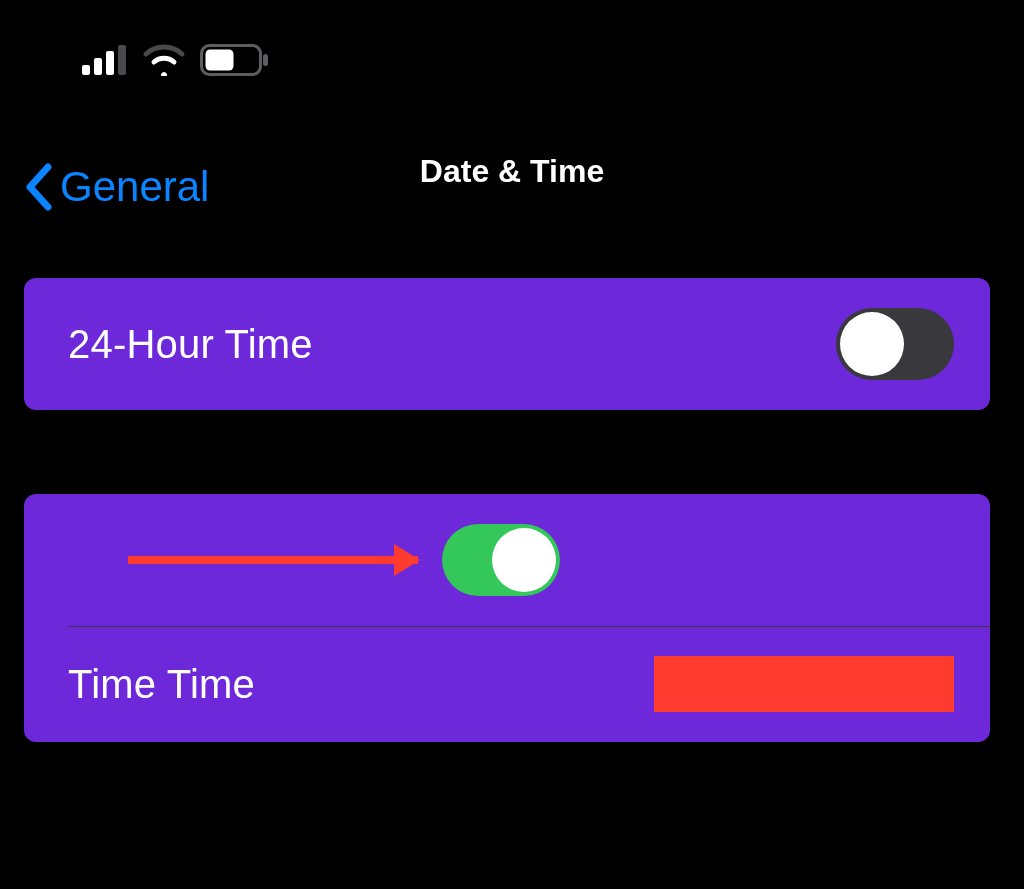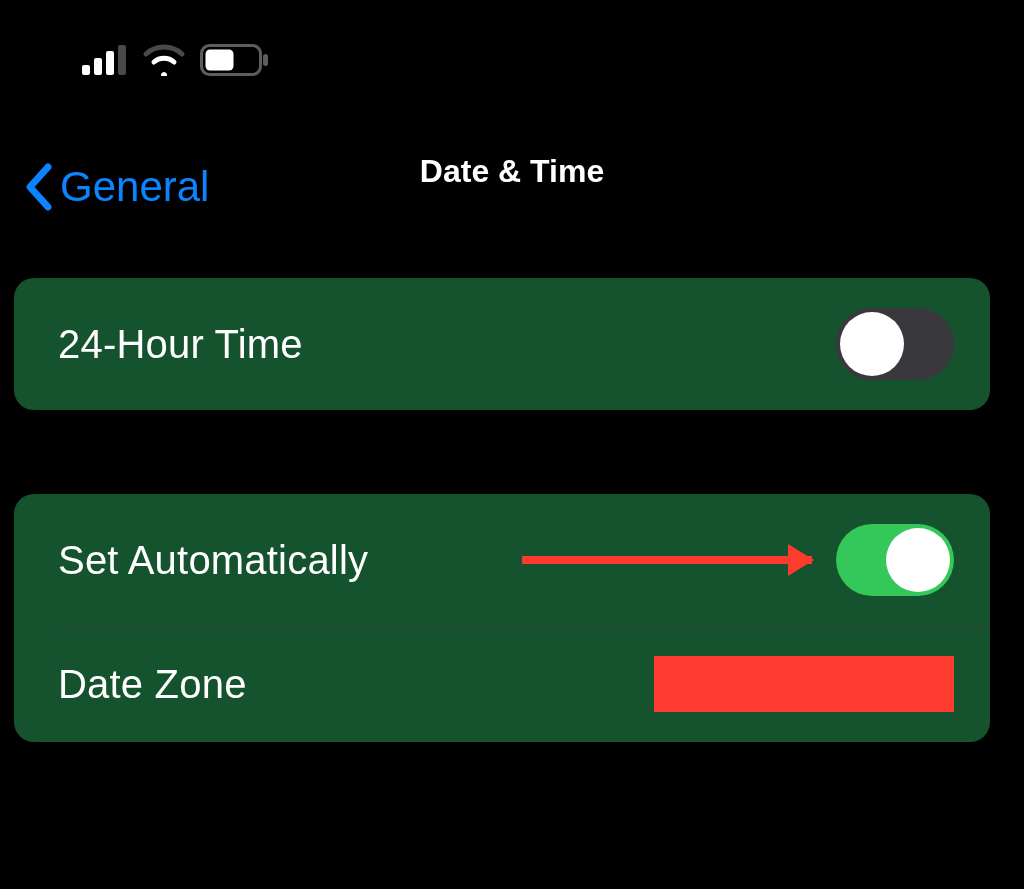--- a/index.html
+++ b/index.html
@@ -62,23 +62,23 @@
       position: absolute;
       left: 50%;
       transform: translateX(-50%);
       font-size: 32px;
       font-weight: 600;
       color: #ffffff;
     }
 
     
     .section {
-      margin: 52px 34px 0 14px;
-      background: #14532d;
-      border-radius: 20px;
+      margin: 52px 34px 0 24px;
+      background: #6d28d9;
+      border-radius: 12px;
       overflow: hidden;
     }
     .section + .section {
       margin-top: 84px;
     }
     .row {
       display: flex;
       align-items: center;
       justify-content: space-between;
       padding: 30px 36px 30px 44px;
@@ -210,27 +210,26 @@
     <div class="row-right">
       <div class="toggle off">
         <div class="knob"></div>
       </div>
     </div>
   </div>
 </div>
 
 <div class="section">
   <div class="row">
-    <div class="row-label">Set Automatically</div>
     <div class="row-right">
       <div class="arrow-annotation"></div>
       <div class="toggle on">
         <div class="knob"></div>
       </div>
     </div>
   </div>
   <div class="row">
-    <div class="row-label">Date Zone</div>
+    <div class="row-label">Time Time</div>
     <div class="row-right">
       <div class="redaction"></div>
     </div>
   </div>
 </div>
 
 </body></html>

